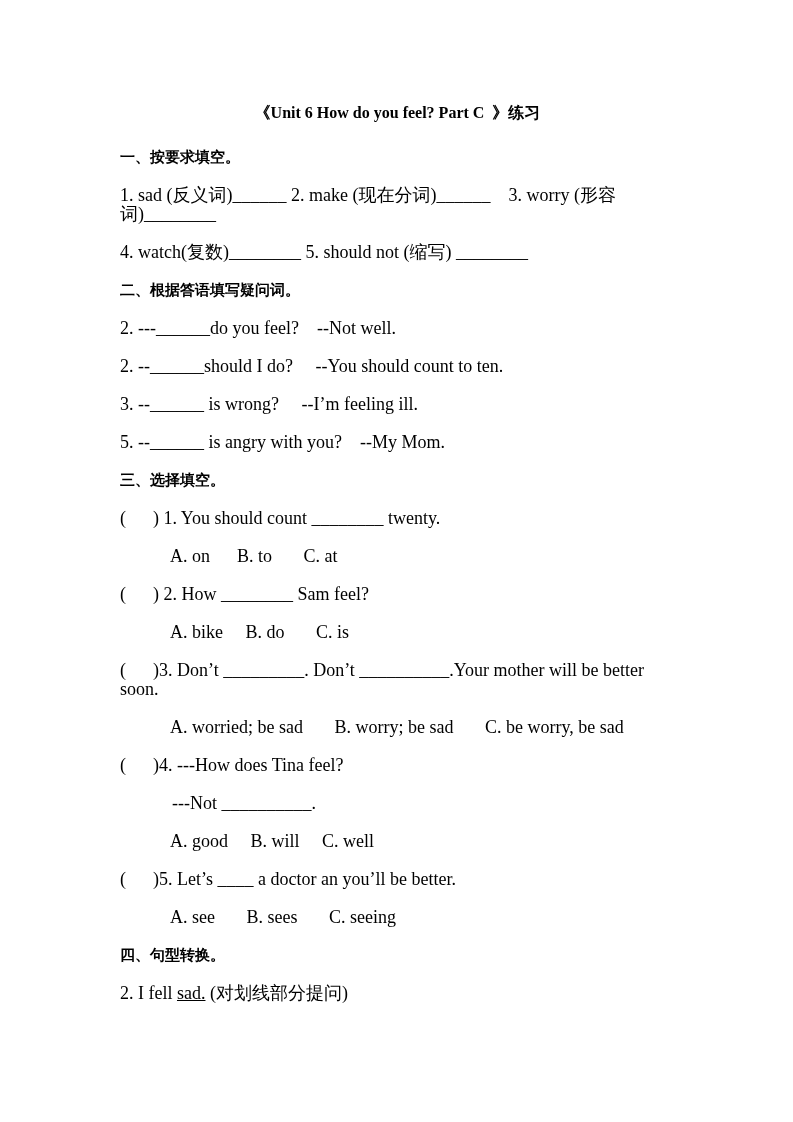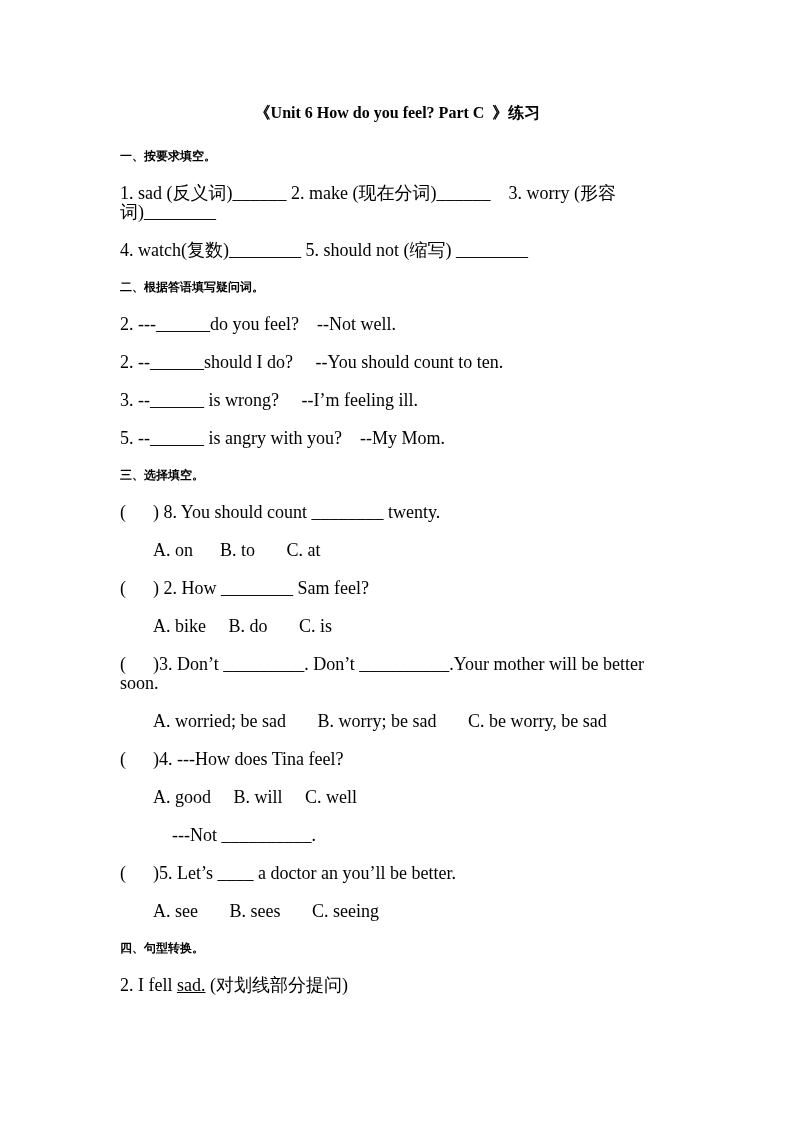--- a/index.html
+++ b/index.html
@@ -19,34 +19,34 @@
     border-radius: 23px;
   }
   .title {
     font-size: 16px;
     font-weight: bold;
     text-align: center;
     margin: 0 0 24px 0;
     white-space: pre-wrap;
   }
   .heading {
-    font-size: 12px;
+    font-size: 15px;
     font-weight: bold;
     margin: 0 0 19px 0;
     white-space: pre-wrap;
     font-family: Liberation Serif, serif;
   }
   .line {
     font-size: 18px;
     margin: 0 0 19px 0;
     white-space: pre-wrap;
     line-height: 19px;
   }
   .options {
-    margin-left: 33px;
+    margin-left: 50px;
   }
   .sub-answer {
     margin-left: 52px;
   }
   .u {
     text-decoration: underline;
   }
 </style>
 </head>
 <body>
@@ -60,32 +60,32 @@
   <p class="line">4. watch(复数)________ 5. should not (缩写) ________</p>
 
   <p class="heading">二、根据答语填写疑问词。</p>
   <p class="line">2. ---______do you feel?    --Not well.</p>
   <p class="line">2. --______should I do?     --You should count to ten.</p>
   <p class="line">3. --______ is wrong?     --I’m feeling ill.</p>
   <p class="line">5. --______ is angry with you?    --My Mom.</p>
 
   <p class="heading">三、选择填空。</p>
 
-  <p class="line">(      ) 8. You should count ________ twenty.</p>
+  <p class="line">(      ) 1. You should count ________ twenty.</p>
   <p class="line options">A. on      B. to       C. at</p>
 
   <p class="line">(      ) 2. How ________ Sam feel?</p>
   <p class="line options">A. bike     B. do       C. is</p>
 
   <p class="line">(      )3. Don’t _________. Don’t __________.Your mother will be better soon.</p>
   <p class="line options">A. worried; be sad       B. worry; be sad       C. be worry, be sad</p>
 
   <p class="line">(      )4. ---How does Tina feel?</p>
+  <p class="line sub-answer">---Not __________.</p>
   <p class="line options">A. good     B. will     C. well</p>
-  <p class="line sub-answer">---Not __________.</p>
 
   <p class="line">(      )5. Let’s ____ a doctor an you’ll be better.</p>
   <p class="line options">A. see       B. sees       C. seeing</p>
 
   <p class="heading">四、句型转换。</p>
   <p class="line"><span>2. I fell </span><span class="u">sad.</span><span> (对划线部分提问)</span></p>
 
 </div>
 
 </body></html>

